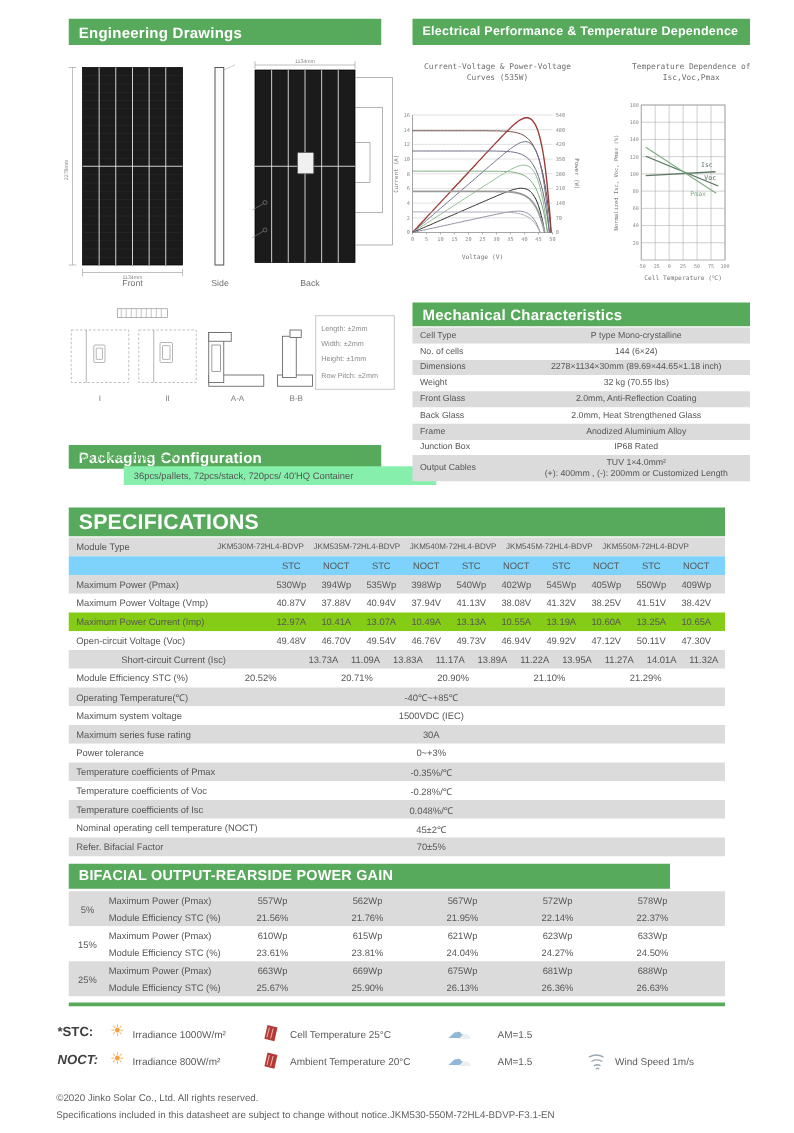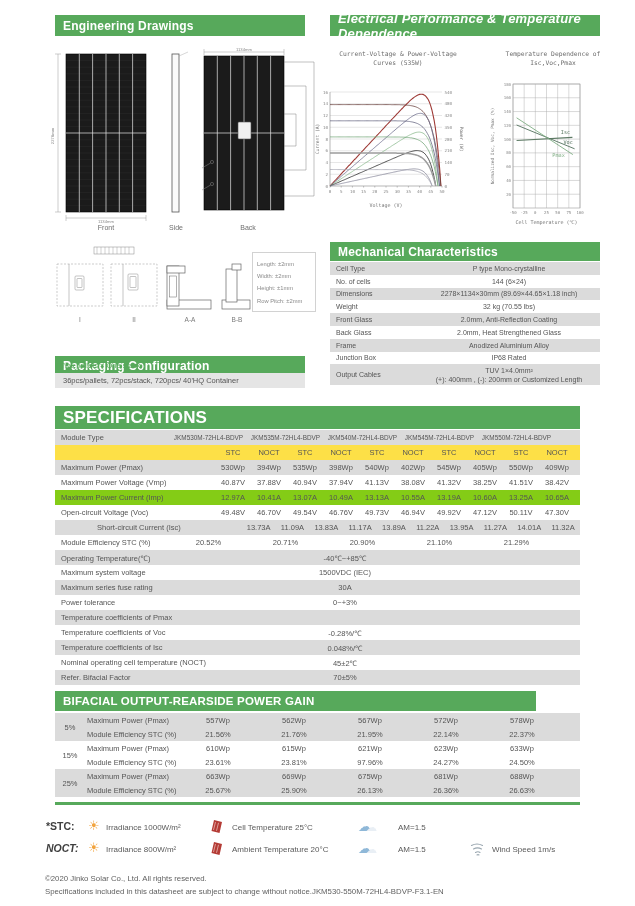--- a/index.html
+++ b/index.html
@@ -9,22 +9,22 @@
   .green-bar{position:absolute;background:#57a95b;color:#fff;font-weight:bold;
              display:flex;align-items:center;padding-left:8px;box-sizing:border-box;
              letter-spacing:.2px;}
   .dlabel{position:absolute;font-size:7px;color:#6f6f6f;text-align:center;}
   .slabel-sm{position:absolute;font-size:6.5px;color:#7a7a7a;text-align:center;}
   .tolbox{position:absolute;border:1px solid #d2d2d2;box-sizing:border-box;
           padding:5px 4px;font-size:5.8px;color:#8a8a8a;line-height:12.2px;background:#fff;}
   .chart-title{position:absolute;text-align:center;
                font-family:"DejaVu Sans Mono",monospace;font-size:6.3px;color:#6d6d6d;line-height:8.5px;}
   .green-note{position:absolute;color:#57a95b;font-size:7.5px;}
-  .graybar{position:absolute;background:#e5e5e5;display:flex;align-items:center;
-           padding-left:8px;box-sizing:border-box;font-size:7.5px;color:#555;}
+  .graybar{position:absolute;background:#86efac;display:flex;align-items:center;
+           padding-left:8px;box-sizing:border-box;font-size:7.5px;color:#555;margin-left:44px;}
   
   #mech-table{position:absolute;left:330px;top:262px;width:270px;}
   .mrow{display:flex;align-items:center;font-size:7px;color:#555;}
   .mlabel{width:88px;padding-left:6px;box-sizing:border-box;}
   .mval{flex:1;text-align:center;line-height:9px;}
   
   #spec-table{position:absolute;left:55px;top:430px;width:525px;}
   .srow{display:flex;align-items:center;height:15px;font-size:7.5px;color:#555;position:relative;}
   .srow .lab{width:160px;padding-left:6px;box-sizing:border-box;white-space:nowrap;}
   .srow .lab5{width:115px;padding-left:6px;box-sizing:border-box;white-space:nowrap;}
@@ -47,21 +47,21 @@
   .cloud-b{position:absolute;top:0px;font-family:"DejaVu Sans",sans-serif;font-size:14px;color:#8fb8d8;}
   .cloud-f{position:absolute;top:3px;font-family:"DejaVu Sans",sans-serif;font-size:11px;color:#e9eff5;}
   .foot{position:absolute;font-size:7.8px;color:#616161;}
   svg text{font-family:"DejaVu Sans Mono",monospace;}
   .drawsvg text{font-family:"Liberation Sans",sans-serif;}
 </style>
 </head>
 <body>
 
 <div class="green-bar" style="left:55px;top:15px;width:250px;height:21px;font-size:12px;">Engineering Drawings</div>
-<div class="green-bar" style="left:330px;top:15px;width:270px;height:21px;font-size:13px;font-style:italic;">Electrical Performance &amp; Temperature Dependence</div>
+<div class="green-bar" style="left:330px;top:15px;width:270px;height:21px;font-size:10px;">Electrical Performance &amp; Temperature Dependence</div>
 
 <svg class="abs drawsvg" style="left:50px;top:46px;" width="105" height="178" viewBox="0 0 105 178">
   <line x1="8" y1="8" x2="8" y2="166" stroke="#999" stroke-width="0.5"></line>
   <line x1="5" y1="8" x2="11" y2="8" stroke="#999" stroke-width="0.5"></line>
   <line x1="5" y1="166" x2="11" y2="166" stroke="#999" stroke-width="0.5"></line>
   <text x="4" y="90" font-size="4.2" fill="#8a8a8a" text-anchor="middle" transform="rotate(-90 4 90)">2278mm</text>
   <rect x="16" y="8" width="80" height="158" fill="#1b1b1b" stroke="#000" stroke-width="0.6"></rect>
   <g stroke="#ffffff" stroke-width="0.25" opacity="0.14">
     <line x1="16" y1="14.6" x2="96" y2="14.6"></line>
       <line x1="16" y1="21.2" x2="96" y2="21.2"></line>
@@ -370,21 +370,21 @@
 <div class="green-bar" style="left:55px;top:406px;width:525px;height:23px;font-size:17px;">SPECIFICATIONS</div>
 <div id="spec-table">
     <div class="srow" style="background: rgb(219, 219, 219);">
       <div class="lab5">Module Type</div>
       <div class="s5cell" style="font-size: 6.4px;">JKM530M-72HL4-BDVP</div>
       <div class="s5cell" style="font-size: 6.4px;">JKM535M-72HL4-BDVP</div>
       <div class="s5cell" style="font-size: 6.4px;">JKM540M-72HL4-BDVP</div>
       <div class="s5cell" style="font-size: 6.4px;">JKM545M-72HL4-BDVP</div>
       <div class="s5cell" style="font-size: 6.4px;">JKM550M-72HL4-BDVP</div>
     </div>
-    <div class="srow" style="background: #fde047;">
+    <div class="srow" style="background: #7dd3fc;">
       <div class="lab"></div>
       <div class="scell">STC</div>
       <div class="scell">NOCT</div>
       <div class="scell">STC</div>
       <div class="scell">NOCT</div>
       <div class="scell">STC</div>
       <div class="scell">NOCT</div>
       <div class="scell">STC</div>
       <div class="scell">NOCT</div>
       <div class="scell">STC</div>
@@ -474,20 +474,21 @@
     <div class="srow" style="background: rgb(219, 219, 219);">
       <div class="lab">Maximum series fuse rating</div>
       <div class="smerged">30A</div>
     </div>
     <div class="srow" style="background: rgb(255, 255, 255);">
       <div class="lab">Power tolerance</div>
       <div class="smerged">0~+3%</div>
     </div>
     <div class="srow" style="background: rgb(219, 219, 219);">
       <div class="lab">Temperature coefficients of Pmax</div>
+      <div class="smerged">-0.35%/℃</div>
     </div>
     <div class="srow" style="background: rgb(255, 255, 255);">
       <div class="lab">Temperature coefficients of Voc</div>
       <div class="smerged">-0.28%/℃</div>
     </div>
     <div class="srow" style="background: rgb(219, 219, 219);">
       <div class="lab">Temperature coefficients of Isc</div>
       <div class="smerged">0.048%/℃</div>
     </div>
     <div class="srow" style="background: rgb(255, 255, 255);">
@@ -531,21 +532,21 @@
           <div class="bcell">610Wp</div>
           <div class="bcell">615Wp</div>
           <div class="bcell">621Wp</div>
           <div class="bcell">623Wp</div>
           <div class="bcell">633Wp</div>
         </div>
         <div class="bline">
           <div class="blab">Module Efficiency STC (%)</div>
           <div class="bcell">23.61%</div>
           <div class="bcell">23.81%</div>
-          <div class="bcell">97.96%</div>
+          <div class="bcell">24.04%</div>
           <div class="bcell">24.27%</div>
           <div class="bcell">24.50%</div>
         </div>
       </div>
     </div>
     <div class="bgroup" style="background: rgb(219, 219, 219);">
       <div class="bpct">25%</div>
       <div class="bcol">
         <div class="bline">
           <div class="blab">Maximum Power (Pmax)</div>

